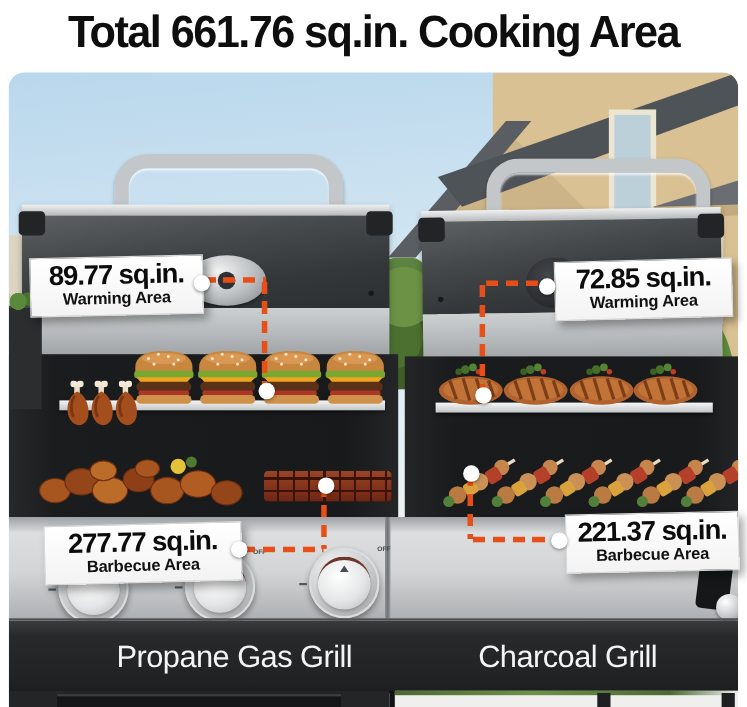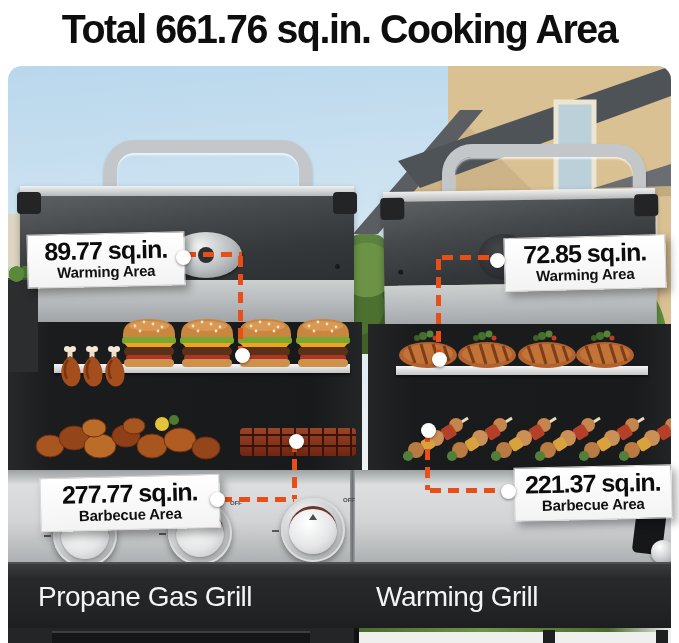--- a/index.html
+++ b/index.html
@@ -99,21 +99,21 @@
   .knob-off{position:absolute;top:-1px;right:-10px;font-size:6px;font-weight:bold;color:#47494b;}
   .k1{left:45px;top:437px;} .k2{left:160px;top:435px;} .k3{left:273px;top:432px;}
   .crank{left:628px;top:416px;width:30px;height:72px;background:#151719;
     border-radius:10px 3px 12px 5px;transform:rotate(7deg);}
   .crank-ball{left:643px;top:474px;width:24px;height:24px;border-radius:50%;
     background:radial-gradient(circle at 35% 30%,#ffffff,#c3c6c8 60%,#8a8e90);
     box-shadow:0 2px 3px rgba(0,0,0,.4);}
   
   .name-band{left:0;top:496px;width:663px;height:66px;border-top:2px solid #4e5052;
     background:linear-gradient(180deg,#3a3c3e 0,#27292b 22%,#202224 80%,#1b1d1f);}
-  .grill-name{top:17px;color:#f4f4f4;font-size:28px;letter-spacing:-0.5px;text-align:left;white-space:nowrap;}
+  .grill-name{top:17px;color:#f4f4f4;font-size:28px;letter-spacing:-0.5px;text-align:center;white-space:nowrap;}
   .grill-name.gl{left:30px;width:350px;}
   .grill-name.gr{left:368px;width:280px;}
   .base-left{left:0;top:562px;width:346px;height:15px;background:#232527;}
   .base-door{left:44px;top:565px;width:258px;height:12px;background:#141618;border-top:2px solid #3c3e40;}
   .base-gap-leg{left:346px;top:562px;width:5px;height:15px;background:#101214;}
   .base-right{left:351px;top:562px;width:312px;height:15px;background:#efefed;}
   .base-grass{left:351px;top:562px;width:312px;height:4px;
     background:linear-gradient(90deg,#4b6a31,#6d9348 40%,#4b6a31 80%,#efefed);}
   .base-leg{top:564px;width:12px;height:13px;background:#1d1f21;}
   .leg1{left:535px;} .leg2{left:648px;}
@@ -328,21 +328,21 @@
   <div class="knob k3">
     <div class="knob-face"></div>
     <div class="knob-pointer"></div>
     <div class="knob-off">OFF</div>
   </div>
   <div class="crank"></div>
   <div class="crank-ball"></div>
 
   <div class="name-band">
     <div class="grill-name gl">Propane Gas Grill</div>
-    <div class="grill-name gr">Warming Grill</div>
+    <div class="grill-name gr">Charcoal Grill</div>
   </div>
   <div class="base-left"></div>
   <div class="base-door"></div>
   <div class="base-gap-leg"></div>
   <div class="base-right"></div>
   <div class="base-grass"></div>
   <div class="base-leg leg1"></div>
   <div class="base-leg leg2"></div>
 </div>
 

